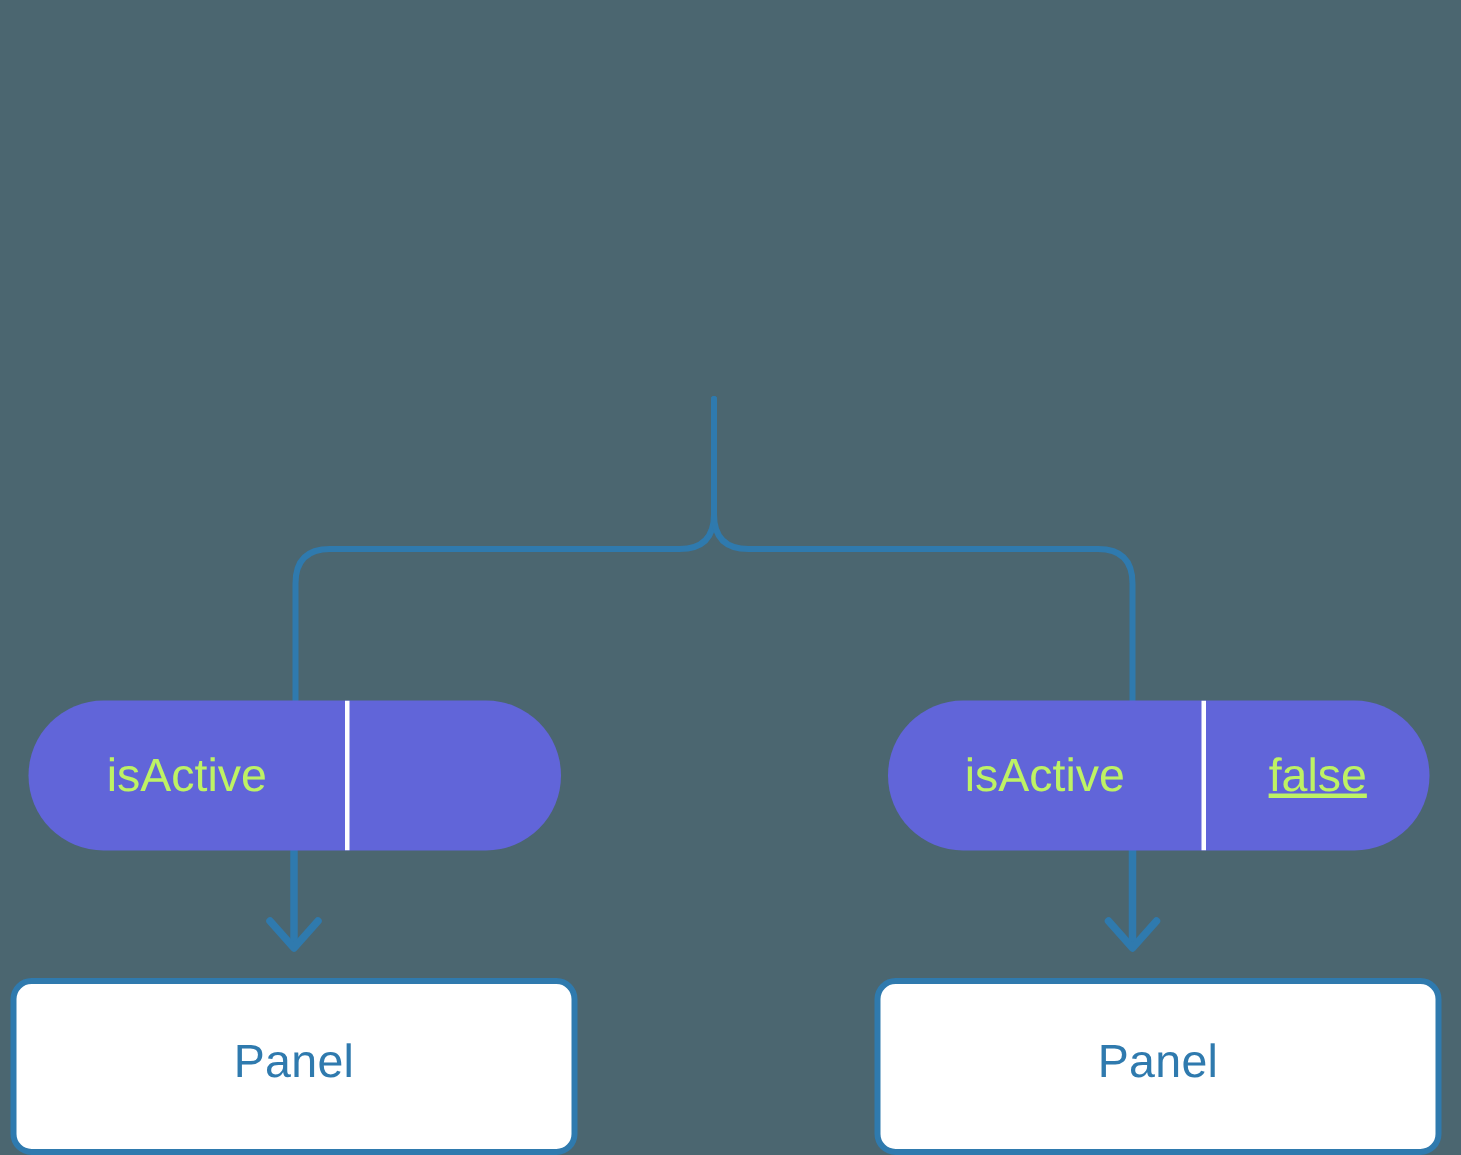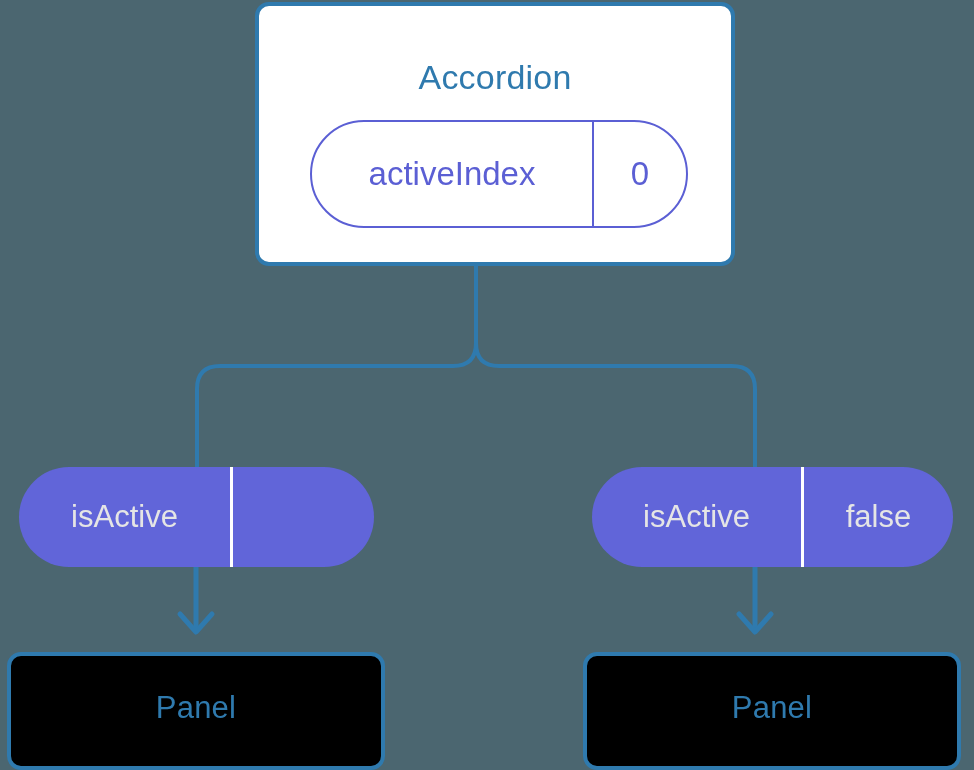--- a/index.html
+++ b/index.html
@@ -95,47 +95,47 @@
 
   
   .pill-filled {
     background: #6165d9;
     border-radius: 50px;
     height: 100px;
     top: 467px;
   }
   .pill-filled .pill-key,
   .pill-filled .pill-val {
-    color: #e5e5e5;
+    color: #bef264;
     font-size: 31px;
   }
   .pill-filled .pill-key {
     border-right: 3px solid #ffffff;
   }
 
   #prop-pill-left {
     left: 19px;
     width: 355px;
   }
   #prop-pill-left .pill-key { width: 214px; }
   #prop-pill-left .pill-val { flex: 1; }
 
   #prop-pill-right {
     left: 592px;
     width: 361px;
   }
   #prop-pill-right .pill-key { width: 212px; }
-  #prop-pill-right .pill-val { flex: 1; }
+  #prop-pill-right .pill-val { flex: 1; text-decoration: underline; }
 
   
   .panel-card {
     position: absolute;
     top: 652px;
     height: 118px;
-    background: #000000;
+    background: #ffffff;
     border: 4px solid #2f7aae;
     border-radius: 14px;
     box-sizing: border-box;
   }
   .panel-card .card-title {
     top: 34px;
     font-size: 31px;
   }
   #panel-card-left {
     left: 7px;
@@ -160,28 +160,20 @@
       <line x1="196" y1="567" x2="196" y2="630" stroke="#2f7aae" stroke-width="5" stroke-linecap="round"></line>
       <polyline points="180,614 196,632 212,614" fill="none" stroke="#2f7aae" stroke-width="5" stroke-linecap="round" stroke-linejoin="round"></polyline>
     </g>
 
     <g>
       <line x1="755" y1="567" x2="755" y2="630" stroke="#2f7aae" stroke-width="5" stroke-linecap="round"></line>
       <polyline points="739,614 755,632 771,614" fill="none" stroke="#2f7aae" stroke-width="5" stroke-linecap="round" stroke-linejoin="round"></polyline>
     </g>
   </svg>
 
-  <div id="accordion-card" class="card">
-    <div class="card-title">Accordion</div>
-
-    <div id="state-pill-activeindex" class="pill">
-      <div class="pill-key">activeIndex</div>
-      <div class="pill-val">0</div>
-    </div>
-  </div>
 
   <div id="prop-pill-left" class="pill pill-filled">
     <div class="pill-key">isActive</div>
   </div>
 
   <div id="prop-pill-right" class="pill pill-filled">
     <div class="pill-key">isActive</div>
     <div class="pill-val">false</div>
   </div>
 

